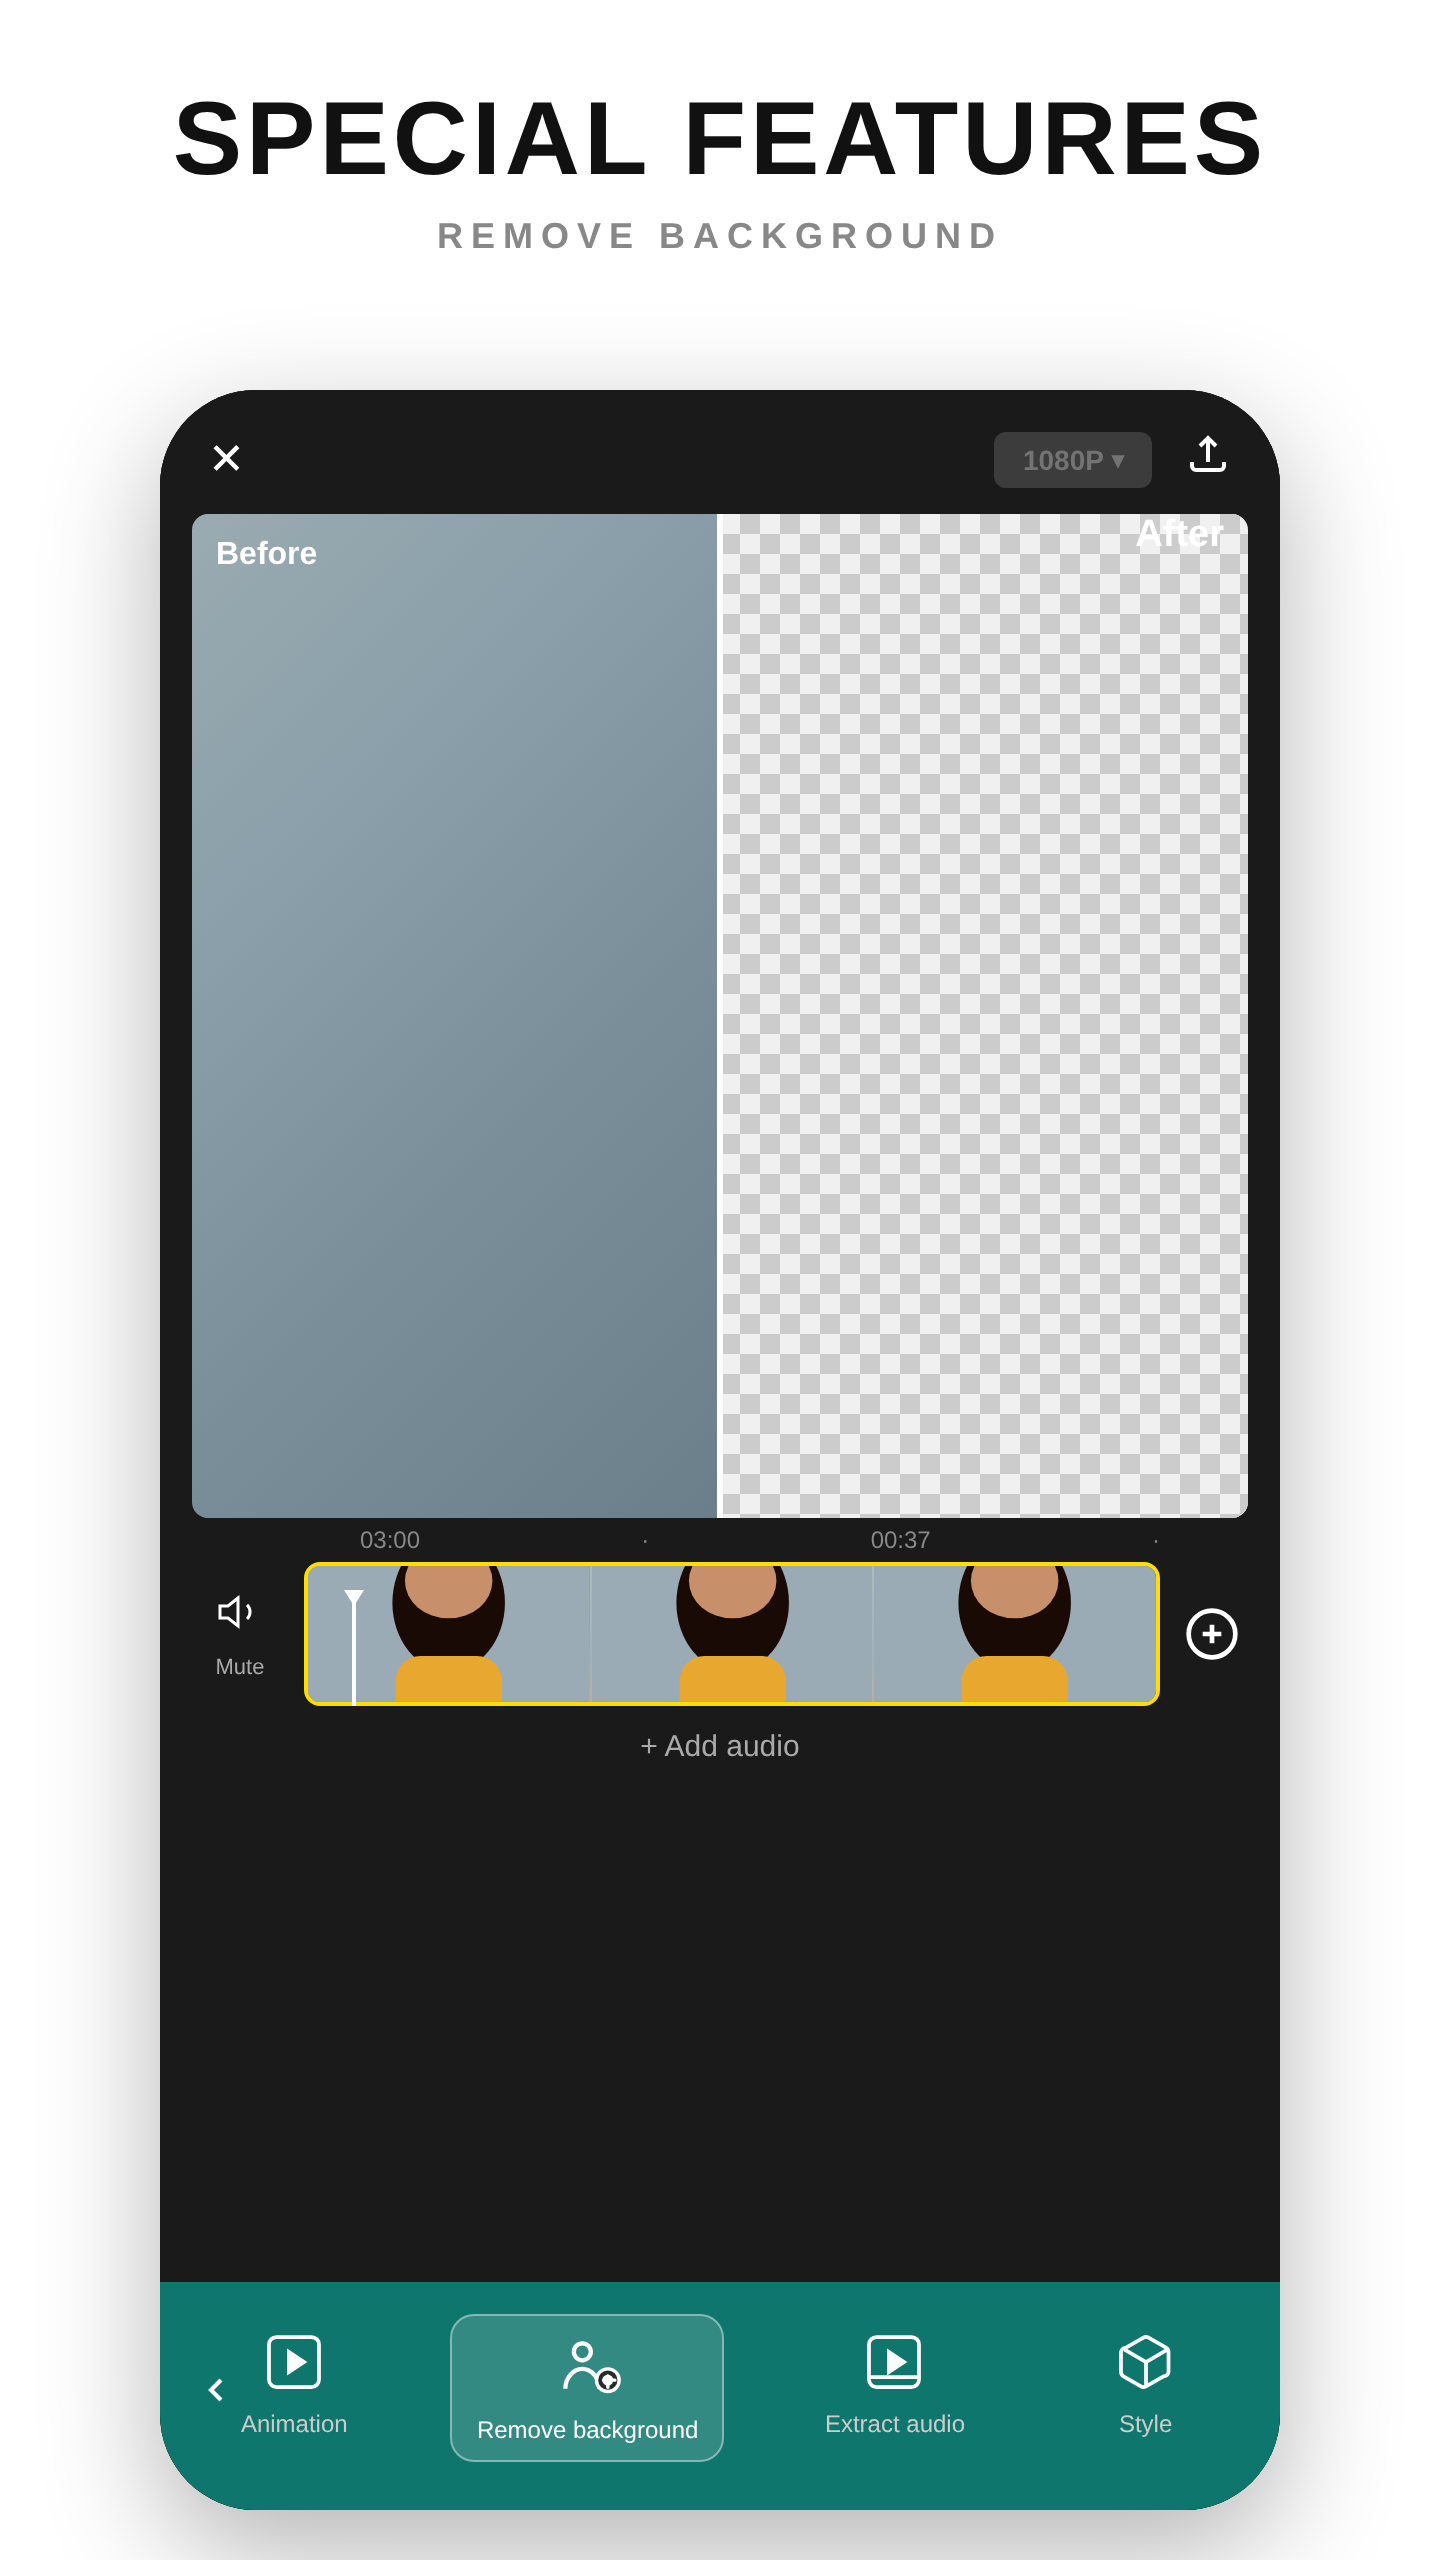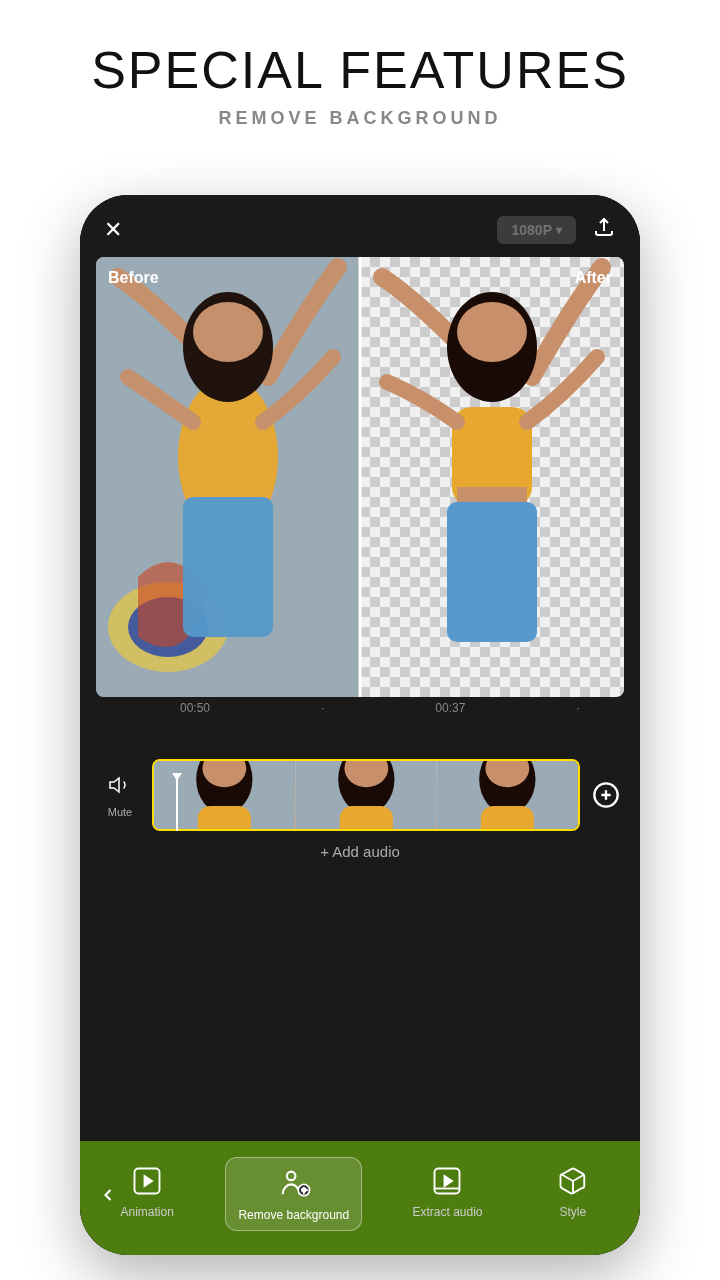--- a/index.html
+++ b/index.html
@@ -12,21 +12,21 @@
       position: relative;
     }
 
     
     .header {
       text-align: center;
       padding: 40px 20px 20px;
     }
     .header-title {
       font-size: 52px;
-      font-weight: 400;
+      font-weight: 700;
       color: #111111;
       letter-spacing: 2px;
       text-transform: uppercase;
     }
     .header-subtitle {
       font-size: 18px;
       font-weight: 600;
       color: #888888;
       letter-spacing: 4px;
       text-transform: uppercase;
@@ -91,24 +91,25 @@
     }
     .upload-btn {
       color: #ffffff;
       font-size: 22px;
     }
 
     
     .preview-area {
       position: relative;
       margin: 0 16px;
-      height: 440px;
+      height: 502px;
       border-radius: 8px;
       overflow: hidden;
       background: #2a2a2a;
+      text-align: right;
     }
     .before-label {
       position: absolute;
       top: 12px;
       left: 12px;
       color: #ffffff;
       font-size: 16px;
       font-weight: 600;
       z-index: 10;
     }
@@ -129,24 +130,24 @@
         linear-gradient(45deg, #cccccc 25%, transparent 25%),
         linear-gradient(-45deg, #cccccc 25%, transparent 25%),
         linear-gradient(45deg, transparent 75%, #cccccc 75%),
         linear-gradient(-45deg, transparent 75%, #cccccc 75%);
       background-size: 20px 20px;
       background-position: 0 0, 0 10px, 10px -10px, -10px 0px;
       background-color: #f0f0f0;
     }
     .after-label {
       position: absolute;
-      top: 12px;
+      top: 0;
       right: 12px;
       color: #ffffff;
-      font-size: 16px;
+      font-size: 19px;
       font-weight: 600;
       z-index: 10;
     }
 
     
     .split-line {
       position: absolute;
       left: 50%;
       top: 0;
       bottom: 0;
@@ -223,21 +224,20 @@
       padding: 4px 60px 4px 100px;
       color: #888888;
       font-size: 12px;
     }
     .timeline-track {
       display: flex;
       align-items: center;
       padding: 0 16px;
       gap: 8px;
       position: relative;
-      margin-top: 40px;
     }
     .mute-btn {
       display: flex;
       flex-direction: column;
       align-items: center;
       gap: 4px;
       min-width: 48px;
     }
     .mute-icon {
       font-size: 20px;
@@ -308,21 +308,21 @@
       align-items: center;
       justify-content: center;
       padding: 12px;
       color: #aaaaaa;
       font-size: 15px;
       gap: 8px;
     }
 
     
     .bottom-toolbar {
-      background: #4d7c0f;
+      background: #0f766e;
       position: absolute;
       bottom: 0;
       left: 0;
       right: 0;
       padding: 16px 0 24px;
     }
     .toolbar-items {
       display: flex;
       align-items: flex-start;
       justify-content: space-around;
@@ -474,21 +474,21 @@
           </g>
         </svg>
       </div>
 
       <div class="split-line"></div>
     </div>
 
 
     <div class="timeline-area">
       <div class="timeline-ruler">
-        <span>00:50</span>
+        <span>03:00</span>
         <span>·</span>
         <span>00:37</span>
         <span>·</span>
       </div>
 
       <div class="timeline-track">
 
         <div class="playhead" style="left: 96px; top: 20px;">
           <div class="playhead-triangle"></div>
         </div>

